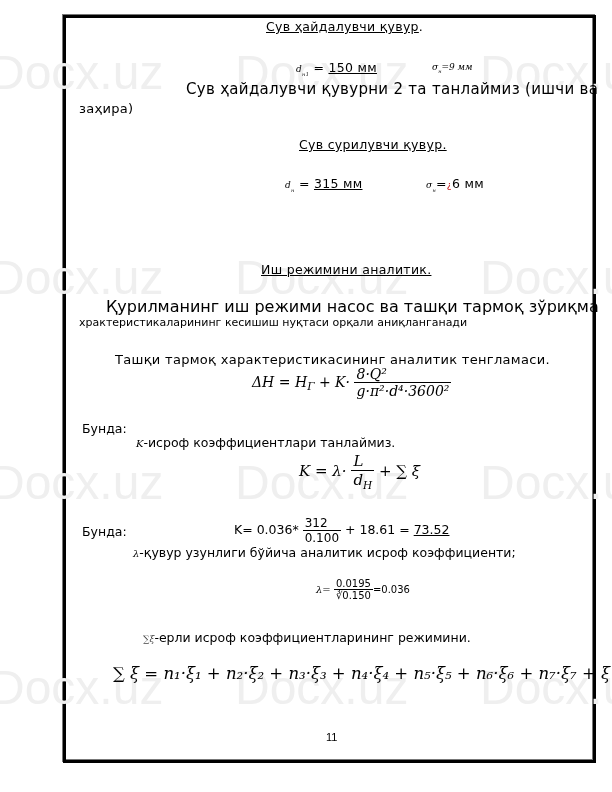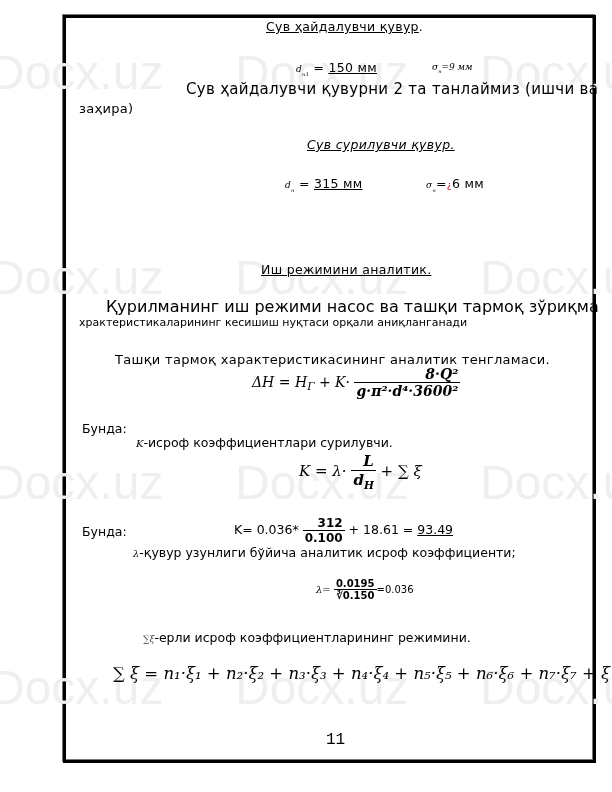--- a/index.html
+++ b/index.html
@@ -6,21 +6,21 @@
   body { width: 612px; height: 792px; position: relative; overflow: hidden;
          font-family: "DejaVu Sans", sans-serif; color: #000; }
   .frame { position: absolute; left: 63px; top: 15px; width: 527px; height: 742px;
            border: 3px solid #000; box-shadow: -1px -1px 0 #777, inset -1px -1px 0 #777; }
   .wm { position: absolute; font-family: "Liberation Sans", sans-serif; font-size: 48px;
         color: #efefef; z-index: 0; white-space: nowrap; pointer-events: none; }
   .c { position: absolute; z-index: 1; white-space: nowrap; }
   .t12 { font-size: 12.5px; letter-spacing: 0.3px; }
   .u { text-decoration: underline; }
   .serif { font-family: "DejaVu Serif", serif; font-style: italic; }
-  .frac { display: inline-block; vertical-align: middle; text-align: right; font-weight: bold; }
+  .frac { display: inline-block; vertical-align: middle; text-align: left; }
   .frac .num { display: block; border-bottom: 1px solid #000; padding: 0 2px; }
   .frac .den { display: block; padding: 0 2px; }
   sub, sup { font-size: 70%; }
   .red { color: #c00000; }
 </style>
 </head>
 <body>
 
 <div class="frame"></div>
 
@@ -44,21 +44,21 @@
 <div class="c t12" style="left:296px; top:60px;">
   <span class="serif" style="font-size:9px;">d</span><sub class="serif" style="font-size:5px;">н1</sub><span> = </span><span class="u">150 мм</span>
 </div>
 <div class="c" style="left:432px; top:62px; font-size:9px;">
   <span class="serif">σ</span><sub class="serif" style="font-size:5px;">н</sub><span class="serif">=9 мм</span>
 </div>
 
 <div class="c t12" style="left:186px; top:80px; font-size:15px;">Сув ҳайдалувчи қувурни 2 та танлаймиз (ишчи ва</div>
 <div class="c t12" style="left:79px; top:101px; font-size:13px;">заҳира)</div>
 
-<div class="c t12" style="left:307px; top:137px;font-style:italic;">
+<div class="c t12" style="left:299px; top:137px;">
   <span class="u">Сув сурилувчи қувур.</span>
 </div>
 <div class="c t12" style="left:285px; top:176px;">
   <span class="serif" style="font-size:9px;">d</span><sub class="serif" style="font-size:5px;">н</sub><span> = </span><span class="u">315 мм</span>
 </div>
 <div class="c t12" style="left:426px; top:176px;">
   <span class="serif" style="font-size:9px;">σ</span><sub class="serif" style="font-size:5px;">н</sub><span>=</span><span class="red" style="font-size:9px;">¿</span><span>6 мм</span>
 </div>
 
 <div class="c t12" style="left:261px; top:262px;">
@@ -73,38 +73,38 @@
   <span>ΔH = H</span><sub style="font-size:11px;">Г</sub>
   <span>+ K·</span>
   <span class="frac">
     <span class="num">8·Q²</span>
     <span class="den">g·π²·d⁴·3600²</span>
   </span>
 </div>
 
 <div class="c" style="left:82px; top:421px; font-size:12.5px;">Бунда:</div>
 <div class="c" style="left:136px; top:435px; font-size:12.5px;">
-  <span class="serif" style="font-size:10px;">K</span><span>-исроф коэффициентлари сурилувчи.</span>
+  <span class="serif" style="font-size:10px;">K</span><span>-исроф коэффициентлари танлаймиз.</span>
 </div>
 
 <div class="c serif" style="left:299px; top:452px; font-size:15px;">
   <span>K = λ·</span>
   <span class="frac">
     <span class="num">L</span>
     <span class="den"><span>d</span><sub>Н</sub></span>
   </span>
   <span>+ ∑ ξ</span>
 </div>
 
 <div class="c" style="left:234px; top:516px; font-size:12.5px;">
   <span>K= 0.036*</span>
   <span class="frac" style="font-size:12px;">
     <span class="num">312</span>
     <span class="den">0.100</span>
-  </span><span> + 18.61 = </span><span class="u">93.49</span>
+  </span><span> + 18.61 = </span><span class="u">73.52</span>
 </div>
 
 <div class="c" style="left:82px; top:524px; font-size:12.5px;">Бунда:</div>
 <div class="c" style="left:133px; top:545px; font-size:12.5px;">
   <span class="serif" style="font-size:10px;">λ</span><span>-қувур узунлиги бўйича аналитик исроф коэффициенти;</span>
 </div>
 
 <div class="c" style="left:316px; top:578px; font-size:10px;">
   <span class="serif">λ=</span>
   <span class="frac">
@@ -112,13 +112,13 @@
     <span class="den">∛0.150</span>
   </span><span>=0.036</span>
 </div>
 
 <div class="c" style="left:143px; top:630px; font-size:12.5px;">
   <span class="serif" style="font-size:9px; color:#444;">∑ξ</span><span>-ерли исроф коэффициентларининг режимини.</span>
 </div>
 
 <div class="c serif" style="left:113px; top:664px; font-size:16.5px; font-style:italic;">∑ ξ = n₁·ξ₁ + n₂·ξ₂ + n₃·ξ₃ + n₄·ξ₄ + n₅·ξ₅ + n₆·ξ₆ + n₇·ξ₇ + ξ + ξ</div>
 
-<div class="c" style="left:326px; top:731px; font-size:16px; font-family:Liberation Mono, monospace;">11</div>
+<div class="c" style="left:326px; top:731px; font-size:11px; font-family:Liberation Sans, sans-serif;">11</div>
 
 </body></html>

